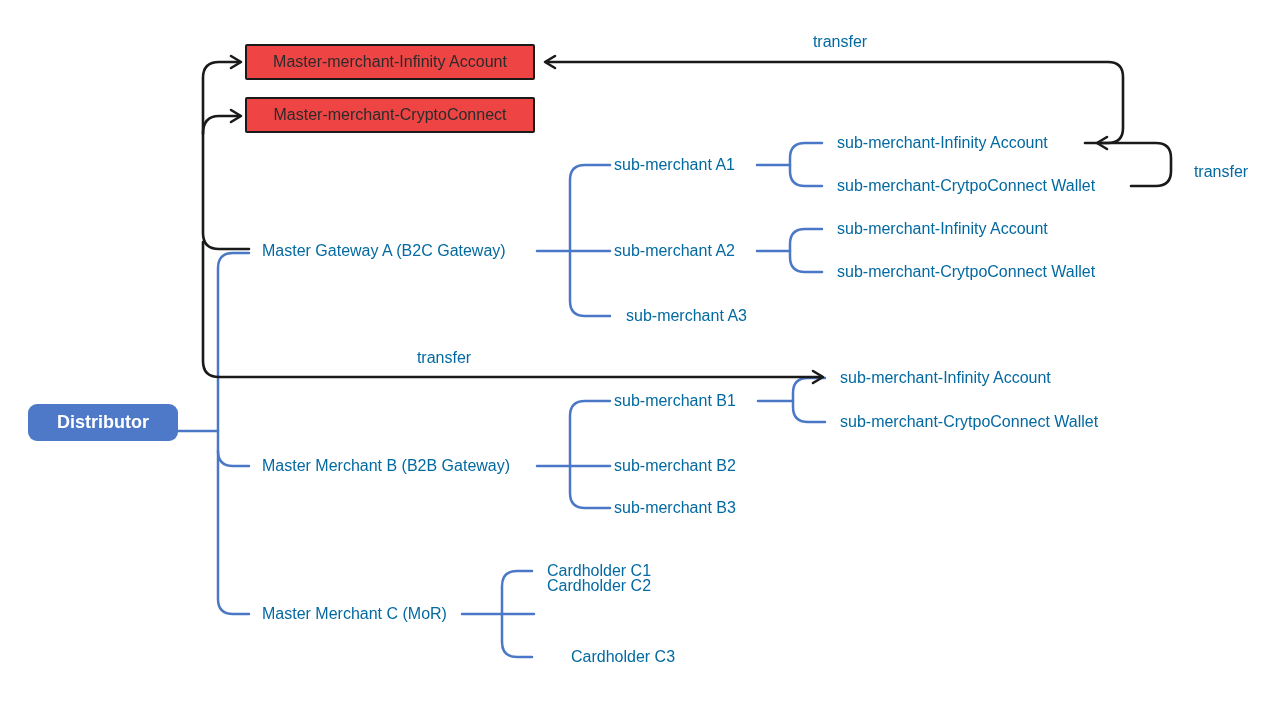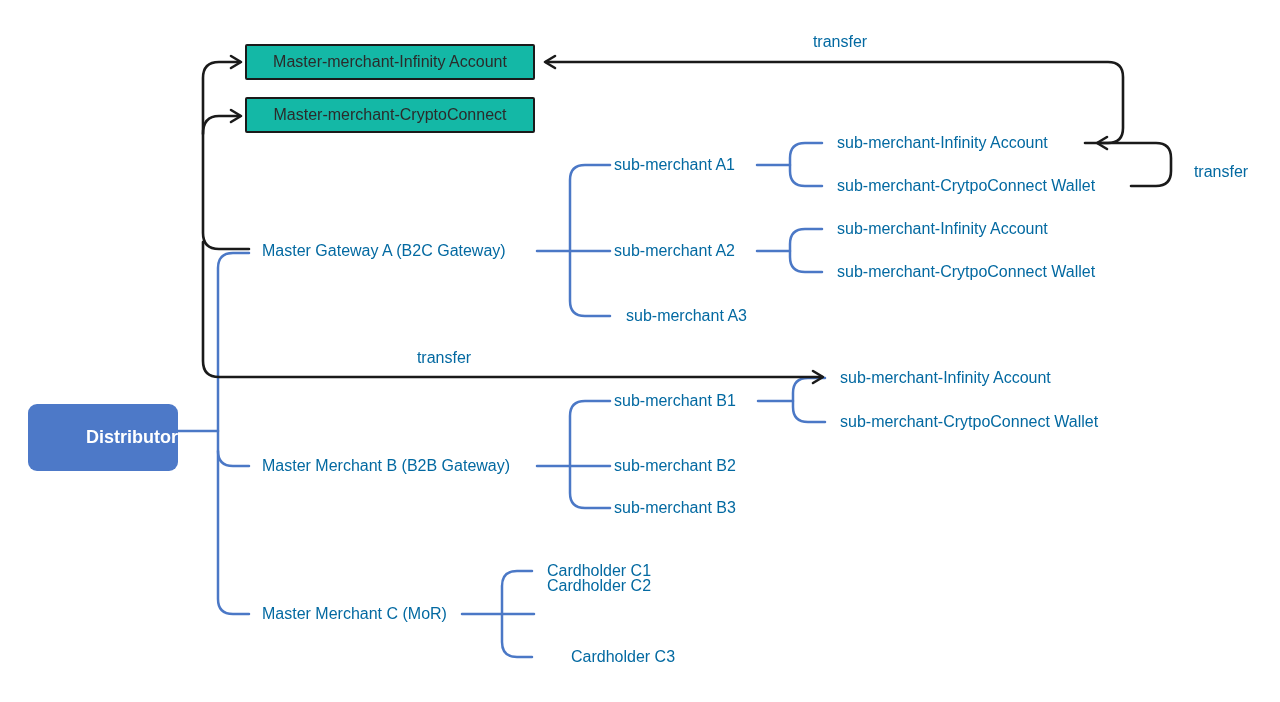--- a/index.html
+++ b/index.html
@@ -32,42 +32,42 @@
     line-height: 1.2;
   }
   .lbl.centered {
     transform: translate(-50%, -50%);
   }
   .acct-box {
     position: absolute;
     width: 290px;
     height: 36px;
     box-sizing: border-box;
-    background: #14b8a6;
+    background: #ef4444;
     border: 2px solid #1a1a1a;
     border-radius: 2px;
     display: flex;
     align-items: center;
     justify-content: center;
     font-size: 16px;
     color: #2b2b2b;
     white-space: nowrap;
   }
   .root-box {
     position: absolute;
     left: 28px;
     top: 404px;
     width: 150px;
-    height: 67px;
+    height: 37px;
     box-sizing: border-box;
     background: #4d79c8;
     border-radius: 9px;
     display: flex;
     align-items: center;
-    justify-content: flex-end;
+    justify-content: center;
     color: #ffffff;
     font-size: 18px;
     font-weight: bold;
     white-space: nowrap;
   }
 </style>
 </head>
 <body>
 
 <div class="canvas">

